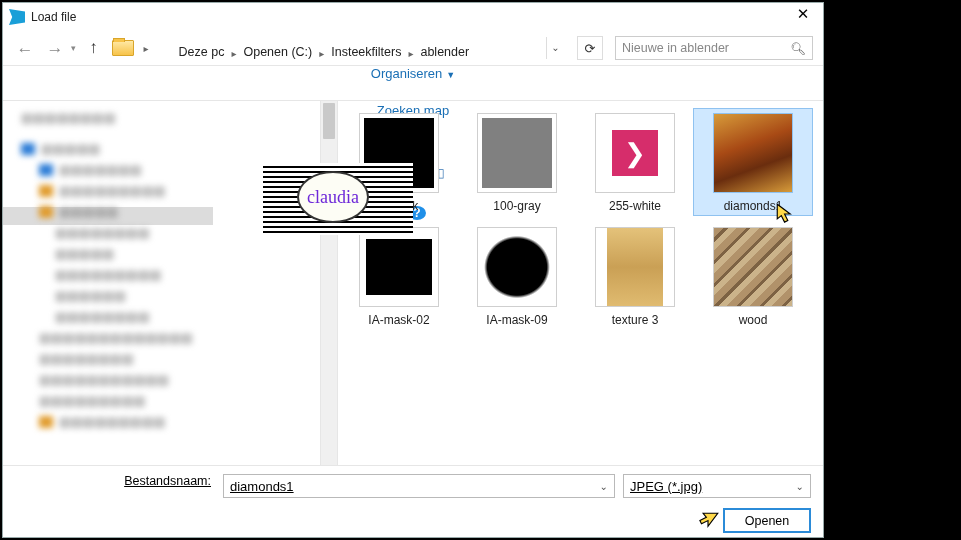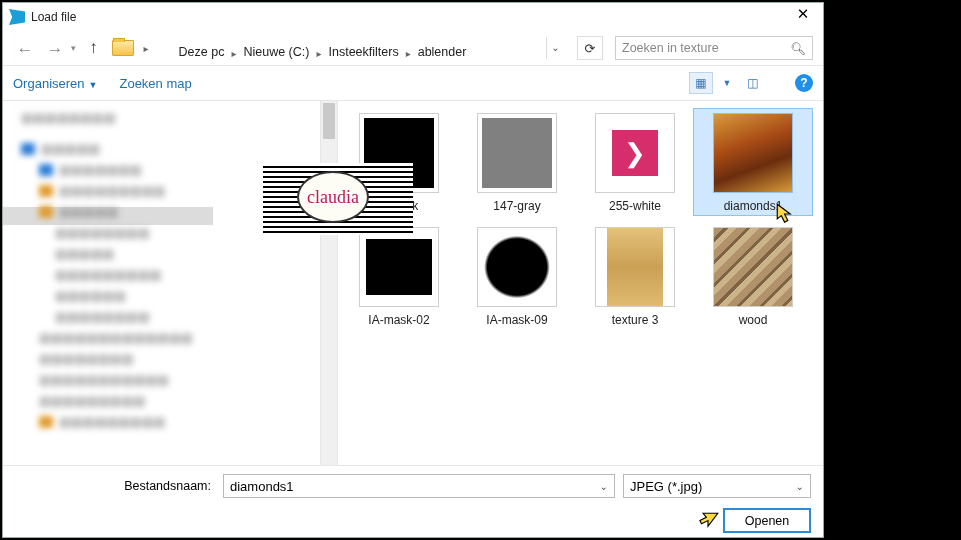--- a/index.html
+++ b/index.html
@@ -15,21 +15,21 @@
   .dropdown-caret { font-size:9px; color:#888; margin-left:-2px; }
   .folder-icon { width: 22px; height: 16px; background: linear-gradient(#ffe9a6,#f7c349); border:1px solid #d9a52a; border-radius:1px; position:relative; margin-right:4px;}
   .folder-icon:before{content:"";position:absolute;left:0;top:-3px;width:10px;height:3px;background:#f7c349;border:1px solid #d9a52a;border-bottom:none;}
   .breadcrumb { flex:1; display:flex; align-items:flex-end; font-size:12.5px; color:#222; margin-left:20px; height:24px; border:1px solid transparent;}
   .breadcrumb .crumb { padding:0 3px; }
   .breadcrumb .sep { color:#666; font-size:10px; padding:0 4px;}
   .breadcrumb .tail-caret { margin-left:auto; margin-right:4px; width:18px; text-align:center; color:#555; font-size:10px; border-left:1px solid #ddd; height:22px; line-height:22px;}
   .refresh-btn { width:26px; height:24px; border:1px solid #ddd; display:flex; align-items:center; justify-content:center; font-size:13px; color:#333; margin-left:2px; }
   .searchbox { width:198px; height:24px; border:1px solid #ccc; margin-left:6px; display:flex; align-items:center; padding:0 6px; font-size:12.5px; color:#888; }
   .searchbox .sicon { margin-left:auto; color:#555; }
-  .toolbar { height:36px; border-top:1px solid #e6e6e6; border-bottom:1px solid #e6e6e6; display:flex; align-items:center; padding:0 10px; font-size:13px; color:#1a6fb5; gap:22px;}
+  .toolbar { height:36px; border-top:1px solid #e6e6e6; border-bottom:1px solid #e6e6e6; display:flex; align-items:center; padding:0 10px; font-size:13px; color:#1a6fb5; gap:22px;flex-direction:column;}
   .toolbar .dd { font-size:9px; margin-left:4px; color:#1a6fb5;}
   .toolbar .spacer { flex:1; }
   .view-toggle { display:flex; align-items:center; gap:2px; }
   .view-btn { width:24px; height:22px; border:1px solid transparent; display:flex; align-items:center; justify-content:center; font-size:12px; color:#3a78b5;}
   .view-btn.thumb { background:#e8f1fb; border-color:#bcd5ee; }
   .help-icon { width:18px;height:18px;border-radius:50%;background:#1f8fe8;color:#fff;display:flex;align-items:center;justify-content:center;font-size:12px;font-weight:bold;margin-left:8px;}
   .body { display:flex; height:364px; }
   .sidebar { width:335px; border-right:1px solid #e6e6e6; overflow:hidden; position:relative;}
   .tree { font-size:12.5px; color:#333; padding:6px 0 0 18px; }
   .tree .node { display:flex; align-items:center; height:21px; }
@@ -38,23 +38,23 @@
   .tree .ind1 { padding-left:18px;} .tree .ind2 { padding-left:34px;}
   .scrollbar { position:absolute; right:0; top:0; bottom:0; width:17px; background:#f0f0f0; border-left:1px solid #e6e6e6;}
   .scrollbar .thumb { position:absolute; left:2px; right:2px; top:2px; height:36px; background:#c9c9c9; border-radius:1px;}
   .content { flex:1; padding:8px 2px; display:flex; flex-wrap:wrap; align-content:flex-start; position:relative;}
   .item { width:118px; display:flex; flex-direction:column; align-items:center; font-size:12px; color:#222; padding:4px 0 2px; margin:0 0 8px 0;}
   .item .thumb { width:80px; height:80px; border:1px solid #cfcfcf; background:#fff; display:flex; align-items:center; justify-content:center; overflow:hidden;}
   .item.sel { background:#cfe8ff; outline:1px solid #8fc2f0;}
   .item .cap { margin-top:6px; text-align:center; }
   .watermark { position:absolute; left:-75px; top:62px; width:150px; height:72px; }
   .watermark .stripes{position:absolute;inset:0;background:repeating-linear-gradient(#fff,#fff 3px,#000 3px,#000 5px);}
-  .watermark .badge{position:absolute;left:34px;top:8px;width:72px;height:52px;border-radius:50%;background:#fdfdf5;border:2px solid #333;display:flex;align-items:center;justify-content:center;font-family:"Brush Script MT",cursive;font-size:18px;color:#be185d;}
+  .watermark .badge{position:absolute;left:34px;top:8px;width:72px;height:52px;border-radius:50%;background:#fdfdf5;border:2px solid #333;display:flex;align-items:center;justify-content:center;font-family:"Brush Script MT",cursive;font-size:18px;color:#6d28d9;}
   .footer { border-top:1px solid #e6e6e6; padding:8px 12px 10px; }
-  .row1 { display:flex; align-items:center; gap:8px; }
+  .row1 { display:flex; gap:8px;text-decoration:underline; }
   .fn-label { width:200px; text-align:right; font-size:12.5px; padding-right:4px; }
   .fn-input { flex:1; height:24px; border:1px solid #b9b9b9; padding:0 6px; font-size:13px; display:flex; align-items:center; position:relative;}
   .fn-input .caret { position:absolute; right:6px; font-size:10px; color:#555; }
   .ft-select { width:188px; height:24px; border:1px solid #b9b9b9; padding:0 6px; font-size:13px; display:flex; align-items:center; position:relative;}
   .ft-select .caret { position:absolute; right:6px; font-size:10px; color:#555;}
   .row2 { display:flex; justify-content:flex-end; gap:20px; margin-top:10px;}
   .btn { width:88px; height:25px; border:1px solid #adadad; background:#e9e9e9; font-size:12.5px; display:flex; align-items:center; justify-content:center; }
   .btn.primary { border:2px solid #2b8bd8; background:#fff; position:relative;}
   .cursor { position:absolute; width:30px; height:26px; }
   .cursor svg { width:100%; height:100%; }
@@ -84,30 +84,30 @@
   <div class="navrow">
     <div class="nav-arrow">←</div>
     <div class="nav-arrow">→</div>
     <div class="dropdown-caret">▾</div>
     <div class="nav-arrow enabled">↑</div>
     <div class="folder-icon"></div>
     <span style="font-size:10px;color:#666">▸</span>
     <div class="breadcrumb">
       <span class="crumb">Deze pc</span>
       <span class="sep">▸</span>
-      <span class="crumb">Nieuwe (C:)</span>
+      <span class="crumb">Openen (C:)</span>
       <span class="sep">▸</span>
       <span class="crumb">Insteekfilters</span>
       <span class="sep">▸</span>
       <span class="crumb">ablender</span>
       <span class="tail-caret">⌄</span>
     </div>
     <div class="refresh-btn">⟳</div>
     <div class="searchbox">
-      <span>Zoeken in texture</span>
+      <span>Nieuwe in ablender</span>
       <span class="sicon">🔍︎</span>
     </div>
   </div>
 
   <div class="toolbar">
     <div><span>Organiseren</span><span class="dd">▼</span></div>
     <div>Zoeken map</div>
     <div class="spacer"></div>
     <div class="view-toggle">
       <div class="view-btn thumb">▦</div>
@@ -187,21 +187,21 @@
       <div class="item">
         <div class="thumb">
             <div class="th-black"></div>
           </div>
         <div class="cap">0-black</div>
       </div>
       <div class="item">
         <div class="thumb">
             <div class="th-gray"></div>
           </div>
-        <div class="cap">147-gray</div>
+        <div class="cap">100-gray</div>
       </div>
       <div class="item">
         <div class="thumb">
             <div class="th-white">
               <div class="bird">❯</div>
             </div>
           </div>
         <div class="cap">255-white</div>
       </div>
       <div class="item sel" style="position:relative">

